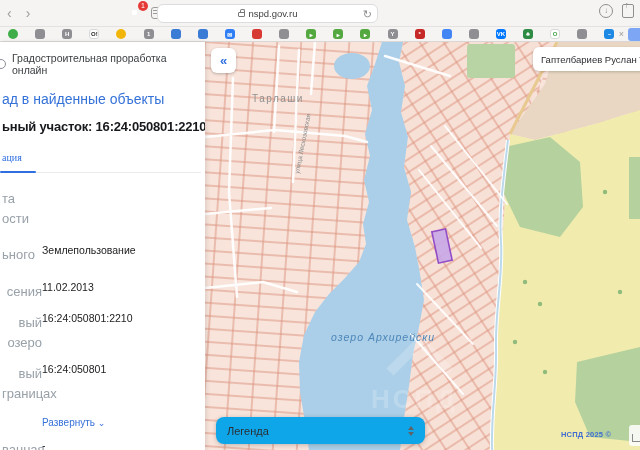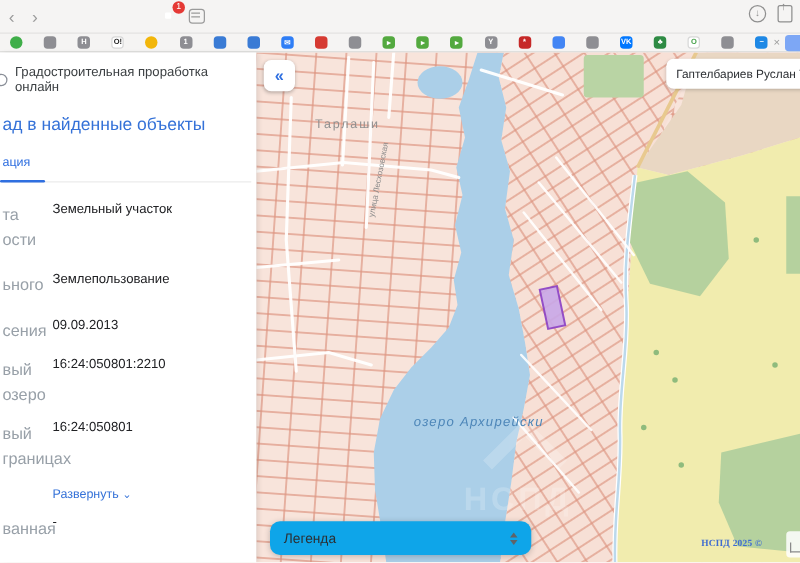--- a/index.html
+++ b/index.html
@@ -35,58 +35,63 @@
   
   .content{display:flex;height:408px;border-radius:12px;}
 
   
   .panel{position:relative;width:205px;height:408px;background:#fff;box-shadow:2px 0 4px rgba(0,0,0,.10);z-index:5;overflow:hidden;padding:10px 4px 0 2px;}
   .p-header{display:flex;align-items:center;font-size:10.5px;color:#3c4043;font-weight:500;}
   .p-ico{width:10px;height:10px;border:1.4px solid #8a8f98;border-radius:50%;margin-left:-6px;margin-right:6px;flex:none;}
   .backlink{margin-top:15px;font-size:14px;color:#3572d8;cursor:pointer;}
   .p-title{margin-top:12px;font-size:13px;font-weight:700;color:#16181c;white-space:nowrap;letter-spacing:-.2px;}
   .tabsrow{margin-top:13px;border-bottom:1px solid #ebebeb;padding-bottom:7px;position:relative;}
-  .tab{font-size:10px;color:#2f6fe0;font-weight:500;}
+  .tab{font-size:10px;color:#2f6fe0;font-weight:500;font-family:Liberation Serif, serif;}
   .tabline{position:absolute;left:-2px;bottom:-1px;width:36px;height:2.5px;background:#2f6fe0;border-radius:2px;}
   .fields{margin-top:14px;}
   .frow{display:flex;align-items:flex-start;margin-bottom:15px;}
   .flabel{flex:none;width:40px;font-size:13px;color:#98a0a8;padding-top:2px;white-space:pre-line;line-height:1.5;}
   .fvalue{font-size:10.5px;color:#202124;line-height:1.45;}
   .fvcol{display:flex;flex-direction:column;}
   .expand{margin-top:4px;font-size:10px;color:#3572d8;cursor:pointer;}
-  .expand .chev{font-size:9px;}.mb10{margin-bottom:10px;}.mb12{margin-bottom:12px;}
+  .expand .chev{font-size:9px;}.mb10{margin-bottom:10px;text-align:right;}.mb12{margin-bottom:12px;}
 
   
   .map{position:relative;width:435px;height:408px;overflow:hidden;background:#f3ded6;}
   .map svg{position:absolute;left:0;top:0;}
   .collapse-btn{position:absolute;left:6px;top:6px;width:25px;height:25px;background:#fff;border-radius:6px;box-shadow:0 1px 3px rgba(0,0,0,.25);color:#2f6fe0;font-size:13px;font-weight:bold;display:flex;align-items:center;justify-content:center;cursor:pointer;z-index:4;}
   .userbox{position:absolute;left:328px;top:5px;width:170px;height:24px;background:#fff;border-radius:6px;box-shadow:0 1px 3px rgba(0,0,0,.2);display:flex;align-items:center;padding:0 8px;font-size:9.5px;color:#2c2f33;white-space:nowrap;z-index:4;}
   .legendbar{position:absolute;left:11px;top:375px;width:209px;height:27px;background:#0ea5e9;border-radius:8px;box-shadow:0 1px 5px rgba(0,0,0,.22);display:flex;align-items:center;justify-content:space-between;padding:0 11px;z-index:4;cursor:pointer;}
   .legendbar .lg-label{font-size:11px;color:#2c2f33;}
   .updown{display:flex;flex-direction:column;align-items:center;gap:2px;}
   .updown i{display:block;width:0;height:0;border-left:3.5px solid transparent;border-right:3.5px solid transparent;}
   .updown .up{border-bottom:4px solid #5f6368;}
   .updown .down{border-top:4px solid #5f6368;}
-  .copyright{position:absolute;left:356px;top:388px;font-size:7.5px;font-weight:700;color:#3f6cd1;z-index:4;letter-spacing:.2px;font-family:Liberation Serif, serif;}
+  .copyright{position:absolute;left:356px;top:388px;font-size:7.5px;font-weight:700;color:#3f6cd1;z-index:4;letter-spacing:.2px;}
   .scalebox{position:absolute;left:424px;top:383px;width:18px;height:21px;background:rgba(255,255,255,.85);border-radius:3px;z-index:4;}
   .scalebox:after{content:"";position:absolute;left:3px;bottom:4px;width:9px;height:7px;border-left:1px solid #8a8a8a;border-bottom:1px solid #8a8a8a;}
 </style>
 </head>
 <body>
 
 <div class="app">
 
   <div class="toolbar">
     <span class="navbtn">‹</span>
     <span class="navbtn">›</span>
     <span class="ext-wrap">
       <span class="ext-cube"></span>
       <span class="ext-badge">1</span>
     </span>
     <span class="side-icon"></span>
+    <div class="urlbar">
+      <span class="lock"></span>
+      <span>nspd.gov.ru</span>
+      <span class="refresh">↻</span>
+    </div>
     <div class="right-icons">
       <span class="dl">↓</span>
       <span class="share"></span>
     </div>
   </div>
 
   <div class="bookmarks">
     <div class="fav-strip" id="fav-strip">
         <span class="fav circle" style="background: rgb(63, 174, 73);"></span>
         <span class="fav" style="background: rgb(142, 142, 147);"></span>
@@ -119,38 +124,38 @@
   </div>
 
   <div class="content">
 
     <div class="panel">
       <div class="p-header">
         <span class="p-ico"></span>
         <span>Градостроительная проработка онлайн</span>
       </div>
       <div class="backlink">ад в найденные объекты</div>
+      <div class="p-title">ьный участок: 16:24:050801:2210</div>
       <div class="tabsrow">
         <span class="tab">ация</span>
         <span class="tabline"></span>
       </div>
 
       <div class="fields">
         <div class="frow">
           <span class="flabel">та
 ости</span>
-          <span class="fvalue">Земельный участок</span>
         </div>
         <div class="frow">
           <span class="flabel">ьного</span>
           <span class="fvalue">Землепользование</span>
         </div>
         <div class="frow mb10">
           <span class="flabel">сения</span>
-          <span class="fvalue">09.09.2013</span>
+          <span class="fvalue">11.02.2013</span>
         </div>
         <div class="frow mb10">
           <span class="flabel">вый озеро</span>
           <span class="fvalue">16:24:050801:2210</span>
         </div>
         <div class="frow mb10">
           <span class="flabel">вый границах</span>
           <span class="fvalue">16:24:050801</span>
         </div>
         <div class="frow mb10">

